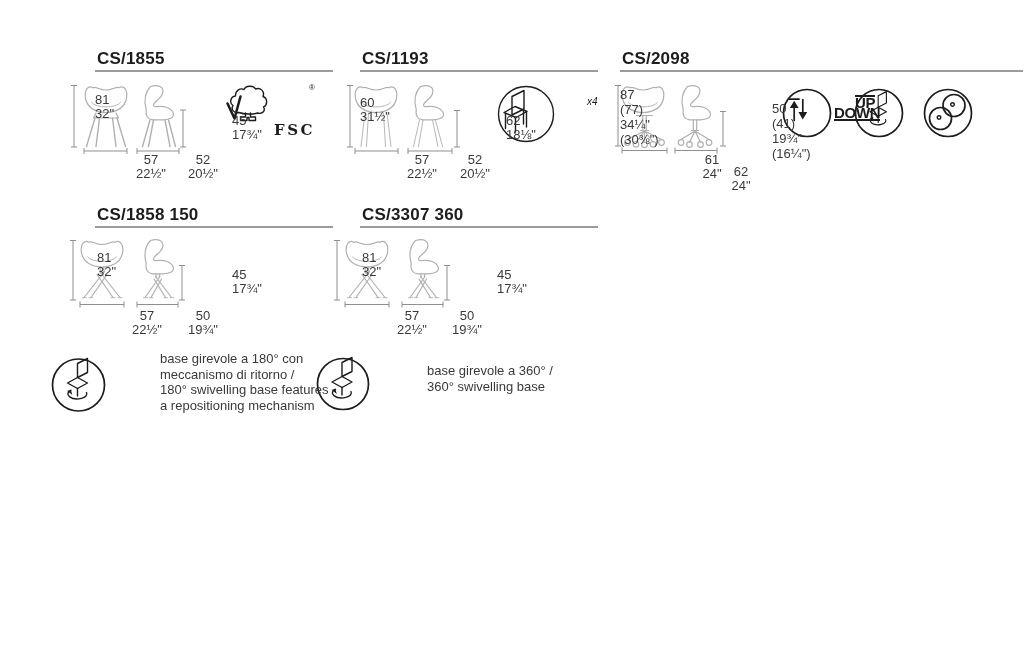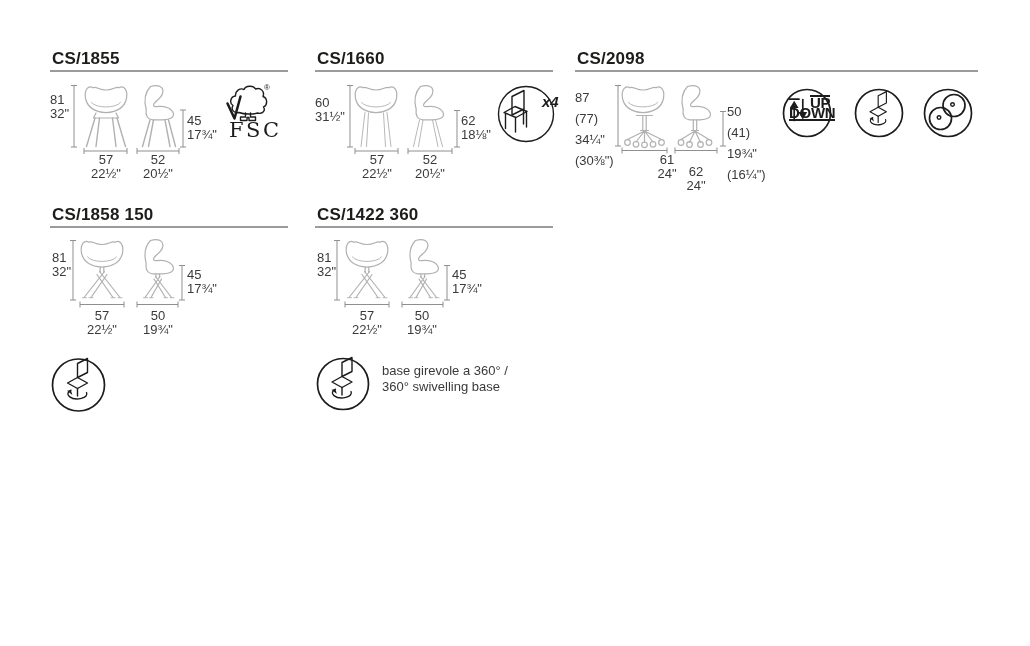--- a/index.html
+++ b/index.html
@@ -1,29 +1,29 @@
 <!DOCTYPE html>
 <html><head>
 <meta charset="utf-8">
 <style>
   html,body{margin:0;padding:0;background:#fff;}
   .canvas{position:relative;width:1030px;height:646px;background:#ffffff;overflow:hidden;
           font-family:"Liberation Sans","DejaVu Sans",sans-serif;}
-  .abs{position:absolute;}
+  .abs{position:absolute;margin-left:45px;}
   .art{position:absolute;left:0;top:0;}
   .title{font-size:17px;font-weight:bold;color:#1d1d1b;letter-spacing:.2px;line-height:18px;white-space:nowrap;}
   .rule{height:2px;background:#9b9b9b;}
   .dim{font-size:13px;line-height:13.5px;color:#3a3a3a;white-space:pre-line;}
-  .dim4{line-height:21px;}
+  .dim4{line-height:15px;}
   .cdim{transform:translateX(-50%);text-align:center;line-height:14px;}
   .note{font-size:13px;line-height:15.5px;color:#3a3a3a;white-space:pre-line;}
-  .fsc{font-family:"DejaVu Serif","Liberation Serif",serif;font-weight:normal;font-size:21px;
+  .fsc{font-family:"DejaVu Serif","Liberation Serif",serif;font-weight:bold;font-size:15px;
        letter-spacing:2.5px;color:#1c1c1c;line-height:17px;}
   .reg{font-size:8px;color:#1c1c1c;line-height:8px;}
-  .x4{font-size:15px;font-weight:bold;font-style:italic;color:#1c1c1c;line-height:11px;}
+  .x4{font-size:10px;font-weight:normal;font-style:italic;color:#1c1c1c;line-height:11px;}
   .updown{font-size:15px;font-weight:bold;color:#1c1c1c;line-height:10px;letter-spacing:-.3px;}
   .up{border-top:2px solid #1c1c1c;padding-top:1px;}
   .down{border-bottom:2px solid #1c1c1c;padding-bottom:1px;}
   svg .ch{stroke:#b1b1b1;fill:none;stroke-width:1.2;stroke-linecap:round;stroke-linejoin:round;}
   svg .chw{stroke:#b1b1b1;fill:none;stroke-width:1.4;stroke-linecap:round;}
   svg .cht{stroke:#b8b8b8;fill:none;stroke-width:1;stroke-linecap:round;}
   svg .dm{stroke:#8f8f8f;fill:none;stroke-width:1;}
   svg .ic{stroke:#1c1c1c;fill:none;stroke-width:1.7;stroke-linecap:round;stroke-linejoin:round;}
   svg .icn{stroke:#1c1c1c;fill:none;stroke-width:1.4;stroke-linecap:round;stroke-linejoin:round;}
   svg .icf{fill:#1c1c1c;stroke:none;}
@@ -185,27 +185,27 @@
       <path class="dm" d="M402,304.5 H443 M402,301.5 V307.5 M443,301.5 V307.5"></path>
     </g>
     <g>
       <circle class="ic" cx="343" cy="384" r="25.5"></circle>
       <use href="#gSwivel" transform="translate(343,386)"></use>
     </g>
   </svg>
 
   <div class="abs title" style="left:52px;top:50px">CS/1855</div>
   <div class="abs rule" style="left:50px;top:70px;width:238px"></div>
-  <div class="abs title" style="left:317px;top:50px">CS/1660</div>
+  <div class="abs title" style="left:317px;top:50px">CS/1193</div>
   <div class="abs rule" style="left:315px;top:70px;width:238px"></div>
   <div class="abs title" style="left:577px;top:50px">CS/2098</div>
   <div class="abs rule" style="left:575px;top:70px;width:403px"></div>
   <div class="abs title" style="left:52px;top:206px">CS/1858 150</div>
   <div class="abs rule" style="left:50px;top:226px;width:238px"></div>
-  <div class="abs title" style="left:317px;top:206px">CS/1422 360</div>
+  <div class="abs title" style="left:317px;top:206px">CS/3307 360</div>
   <div class="abs rule" style="left:315px;top:226px;width:238px"></div>
 
   <div class="abs dim" style="left:50px;top:93px">81
 32"</div>
   <div class="abs dim" style="left:315px;top:96px">60
 31½"</div>
   <div class="abs dim dim4" style="left:575px;top:87px">87
 (77)
 34¼"
 (30⅜")</div>
@@ -247,16 +247,20 @@
 22½"</div>
   <div class="abs dim cdim" style="left:422px;top:309px">50
 19¾"</div>
 
   <div class="abs fsc" style="left:229px;top:122px">FSC</div>
   <div class="abs reg" style="left:264px;top:84px">®</div>
   <div class="abs x4" style="left:542px;top:96px">x4</div>
   <div class="abs updown up" style="left:810px;top:95px">UP</div>
   <div class="abs updown down" style="left:789px;top:108px">DOWN</div>
 
+  <div class="abs note" style="left:115px;top:351px">base girevole a 180° con
+meccanismo di ritorno /
+180° swivelling base features
+a repositioning mechanism</div>
   <div class="abs note" style="left:382px;top:363px">base girevole a 360° /
 360° swivelling base</div>
 
 </div>
 
 </body></html>

